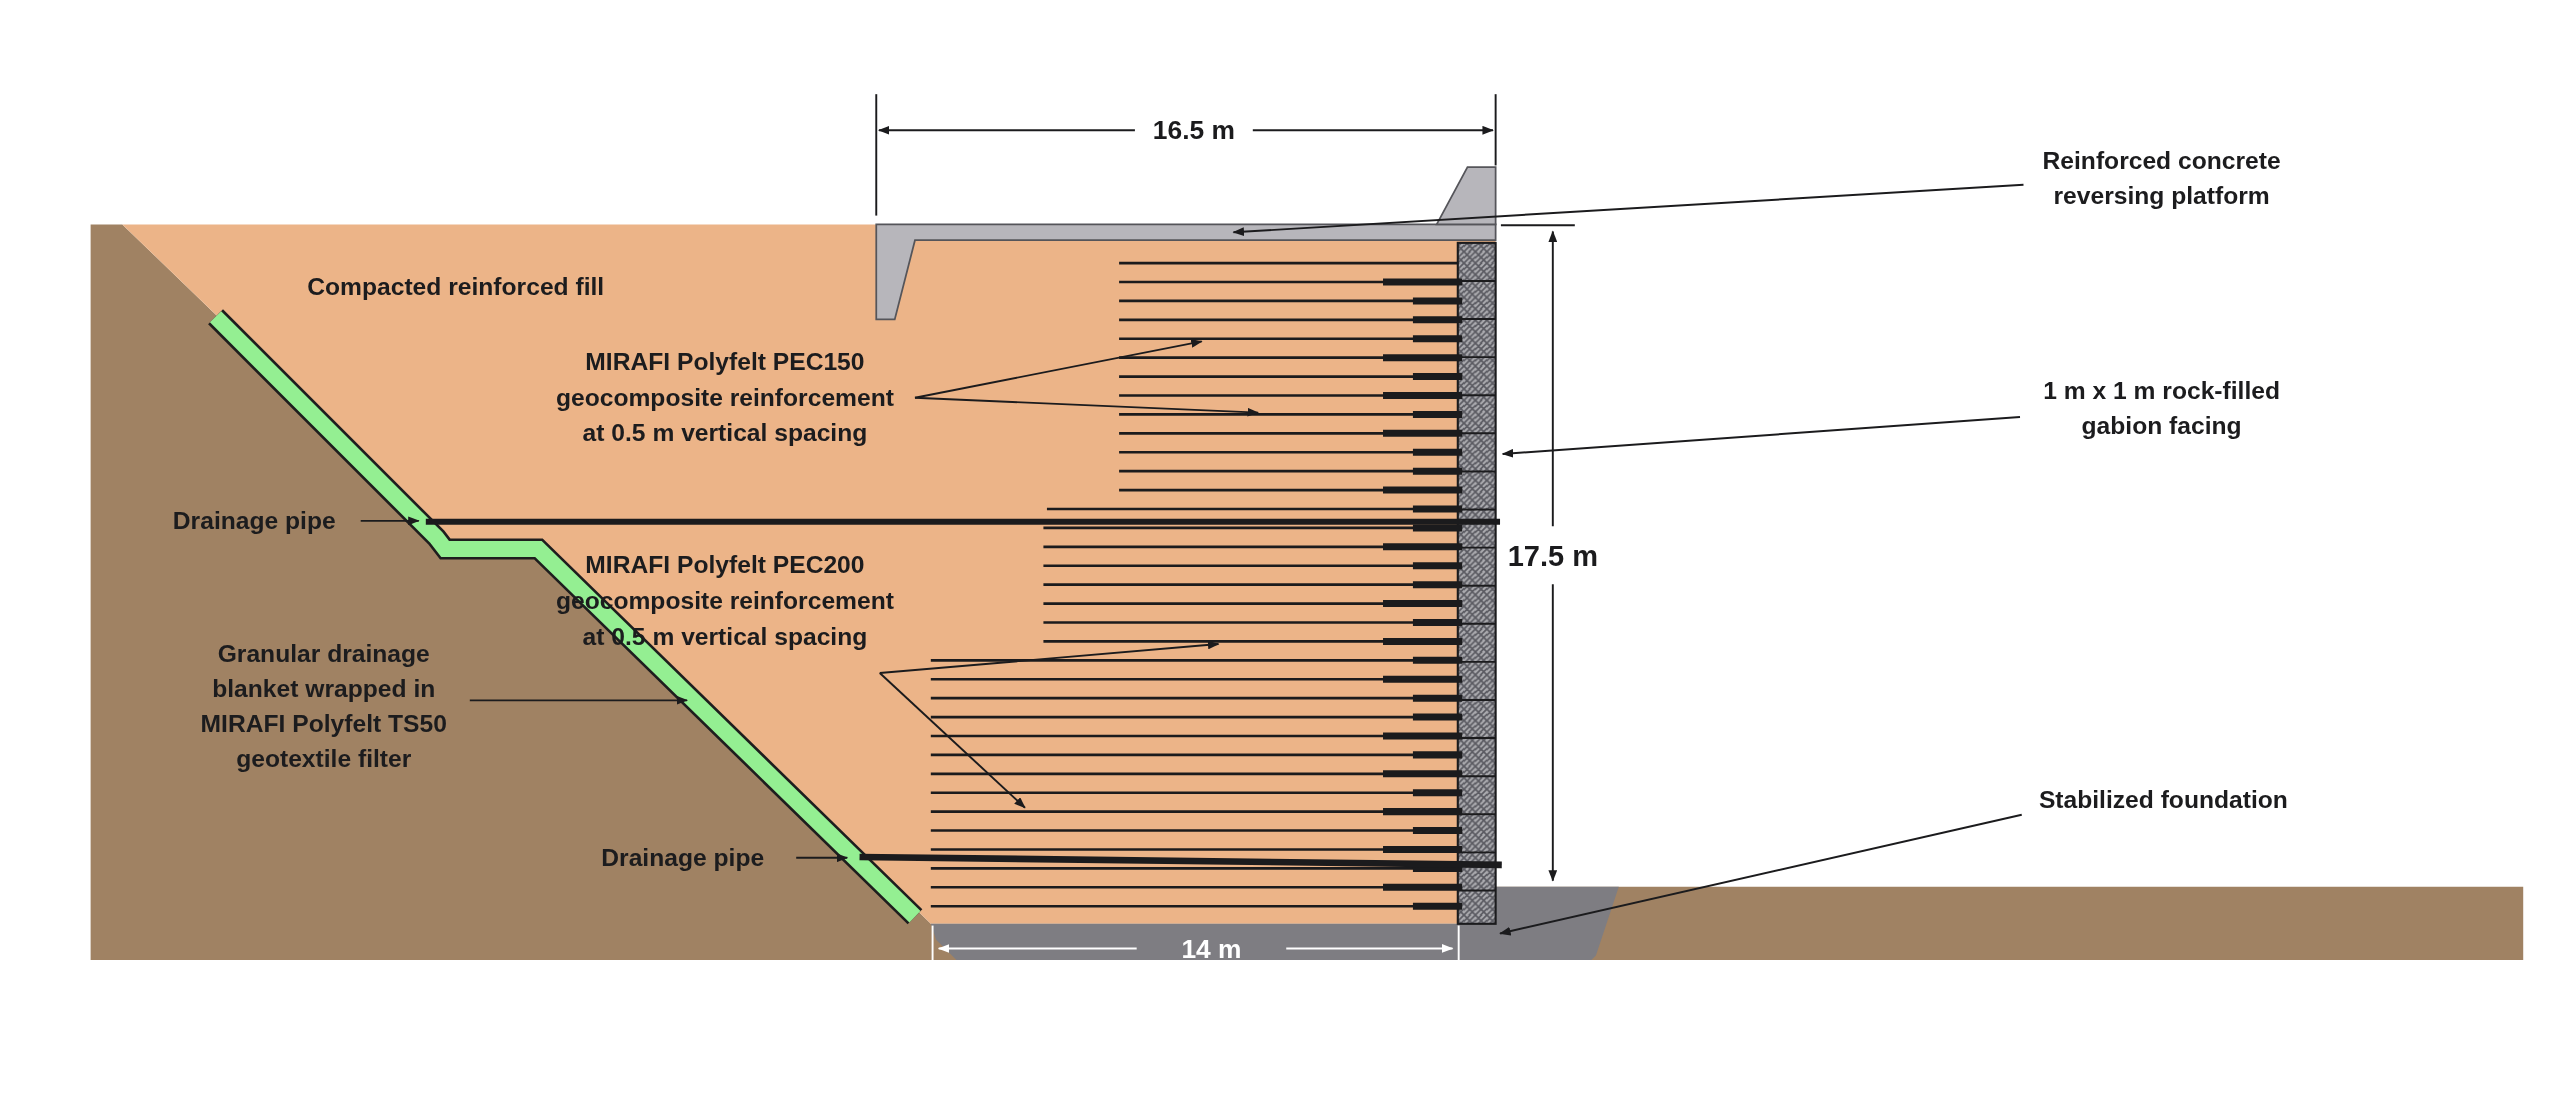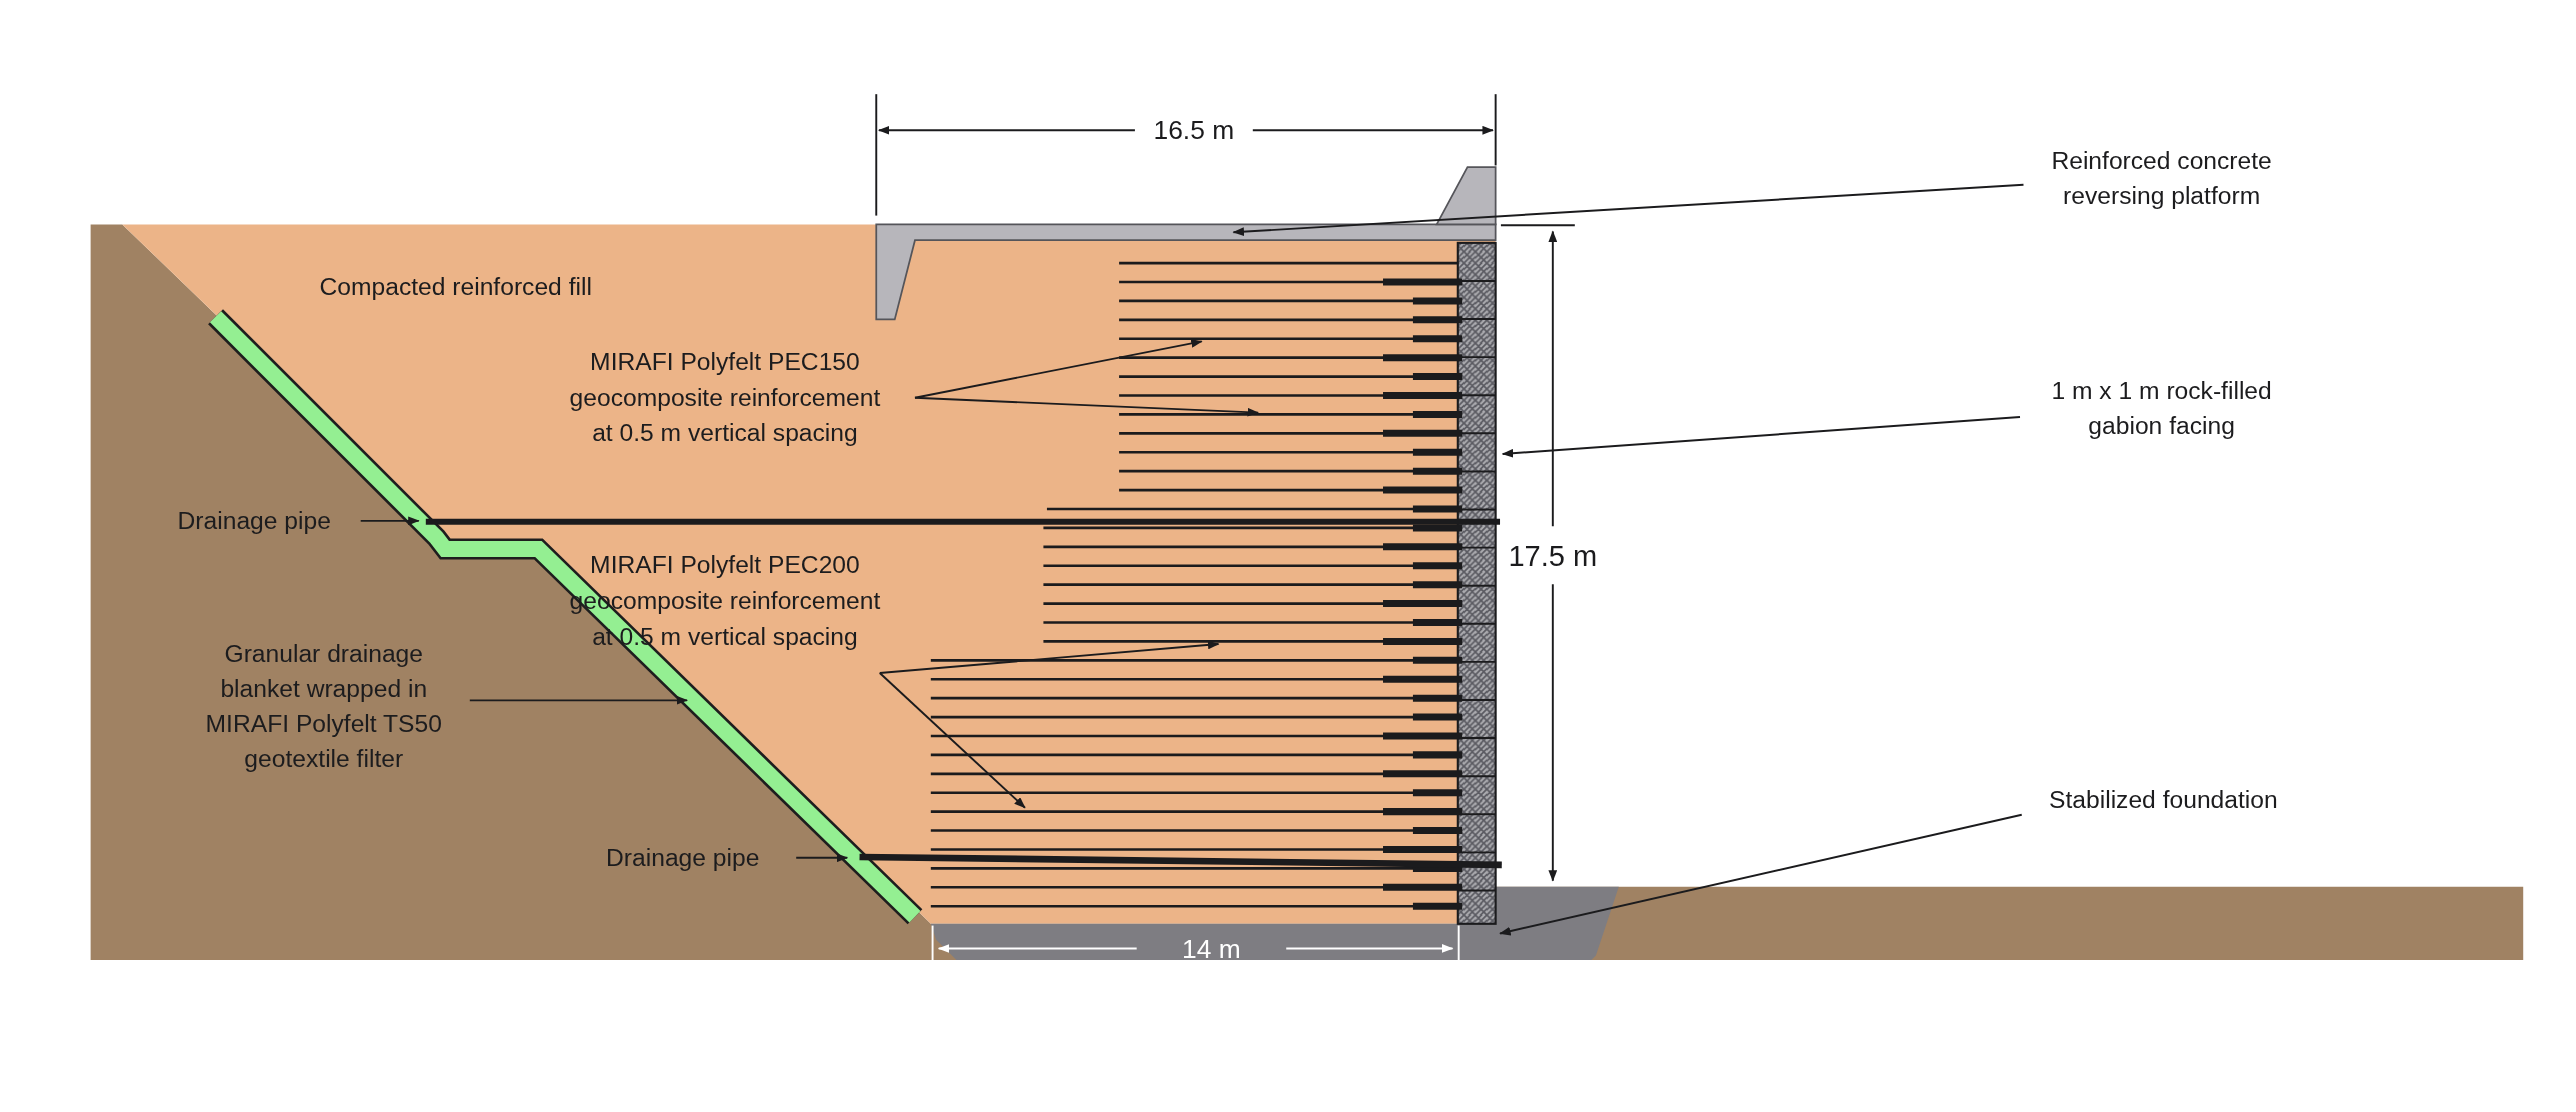--- a/index.html
+++ b/index.html
@@ -1,17 +1,17 @@
 <!DOCTYPE html>
 <html style="font-size:14px"><head>
 <meta charset="utf-8">
 <style>
   html,body{margin:0;padding:0;background:#fff;}
   body{font-family:"Liberation Sans", sans-serif;}
-  #stage{position:relative;width:2576px;height:960px;background:#ffffff;overflow:hidden;}
+  #stage{position:relative;width:2576px;height:960px;background:#ffffff;overflow:hidden;font-weight:bold;}
   svg{position:absolute;left:0;top:0;}
   text{font-family:"Liberation Sans", sans-serif;}
 </style>
 </head>
 <body>
 
 <div id="stage">
 <svg id="scene" width="2576" height="1113" viewBox="0 0 2928 1265">
   <defs>
     <pattern id="gabionHatch" width="13" height="13" patternUnits="userSpaceOnUse">

